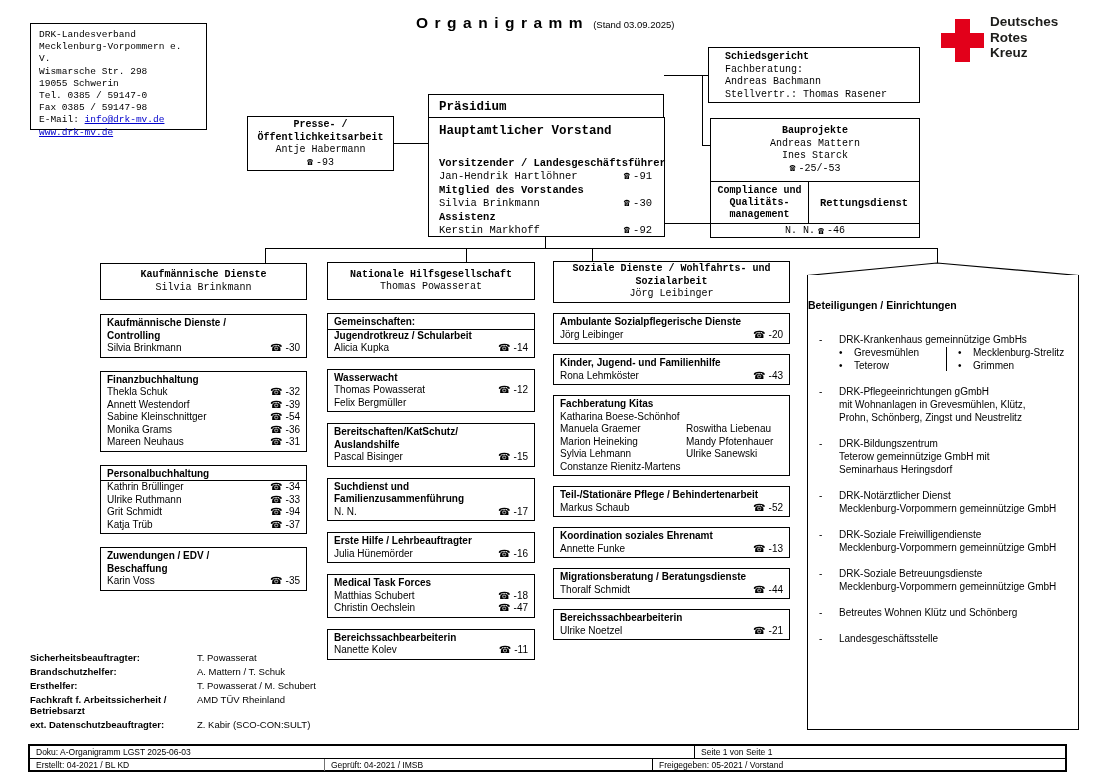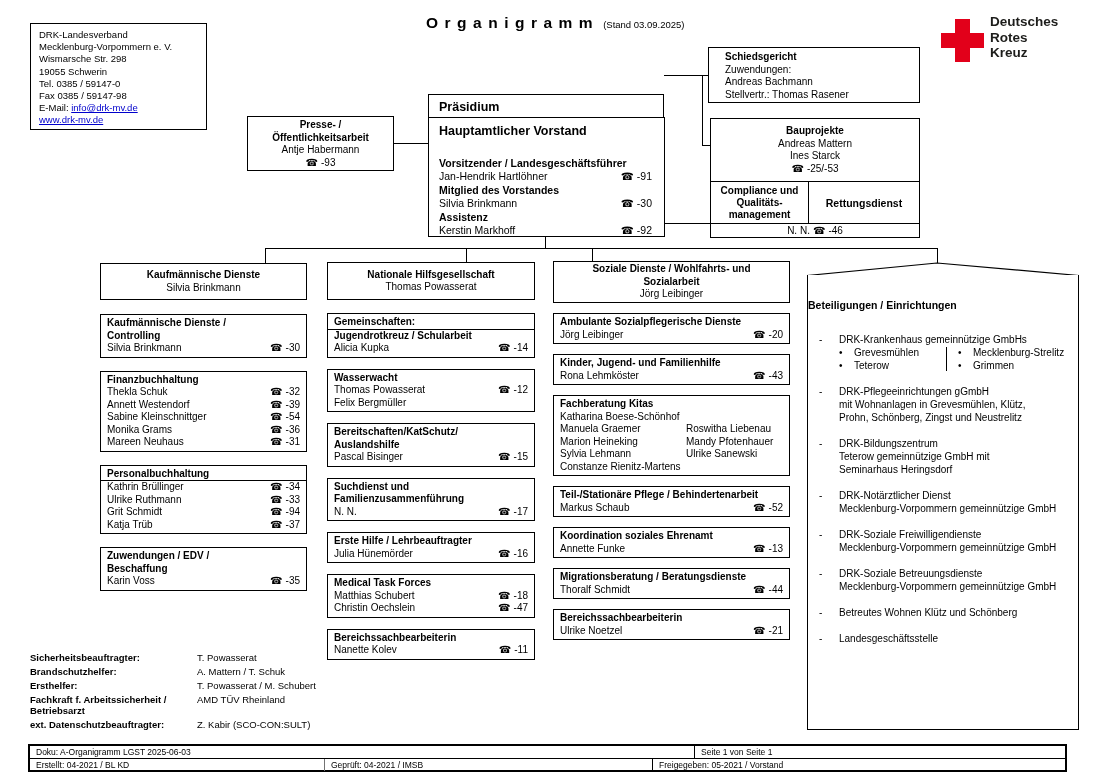--- a/index.html
+++ b/index.html
@@ -1,25 +1,25 @@
 <!DOCTYPE html>
 <html><head>
 <meta charset="utf-8">
 <style>
   html,body{margin:0;padding:0;background:#fff;}
   .page{position:relative;width:1096px;height:778px;background:#fff;overflow:hidden;
         font-family:"Liberation Sans","DejaVu Sans",sans-serif;color:#000;}
-  .box{position:absolute;border:1px solid #000;background:#fff;box-sizing:border-box;}
+  .box{position:absolute;border:1px solid #000;background:#fff;box-sizing:border-box;font-family:Liberation Mono, monospace;}
   .line{position:absolute;background:#000;}
   .nowrap{white-space:nowrap;}
   
   .abox{left:30px;top:23px;width:177px;height:107px;padding:5px 8px;font-size:9.5px;line-height:12.2px;}
   .lnk{color:#0000cc;text-decoration:underline;cursor:pointer;}
   
-  .title-wrap{position:absolute;left:426px;top:14px;display:flex;align-items:baseline;white-space:nowrap;text-align:center;}
+  .title-wrap{position:absolute;left:416px;top:14px;display:flex;align-items:baseline;white-space:nowrap;text-align:center;}
   .title-main{font-size:15.5px;font-weight:bold;letter-spacing:6.5px;}
   .title-stand{font-size:9.5px;margin-left:4px;}
   
   .cross{position:absolute;left:941px;top:19px;width:43px;height:43px;}
   .cross .v{position:absolute;left:14px;top:0;width:15px;height:43px;background:#e2001a;}
   .cross .h{position:absolute;left:0;top:14px;width:43px;height:15px;background:#e2001a;}
   .logotext{position:absolute;left:990px;top:14px;font-size:13.5px;font-weight:bold;line-height:15.5px;color:#1d1d1b;}
   
   .praes{left:428px;top:47px;width:236px;height:53px;padding:5px 14px 6px 10px;display:flex;flex-direction:column;justify-content:space-between;margin-top:47px;}
   .praes-title{font-size:12.5px;font-weight:bold;}
@@ -143,21 +143,21 @@
     <div class="praes-title">Präsidium</div>
     <div class="rowline" style="font-size:10.5px;">
       <span>Präsident Werner Kuhn</span>
       <span class="phone"><span>☎</span><span class="pnum">-90</span></span>
     </div>
   </div>
 
   <div class="box schieds">
     <div class="t">Schiedsgericht</div>
     <div>
-        <div>Zuwendungen:</div>
+        <div>Fachberatung:</div>
         <div>Andreas Bachmann</div>
         <div>Stellvertr.: Thomas Rasener</div>
       </div>
   </div>
 
   <div class="box presse">
     <div>
         <div class="tline">Presse- /</div>
         <div class="tline">Öffentlichkeitsarbeit</div>
       </div>

